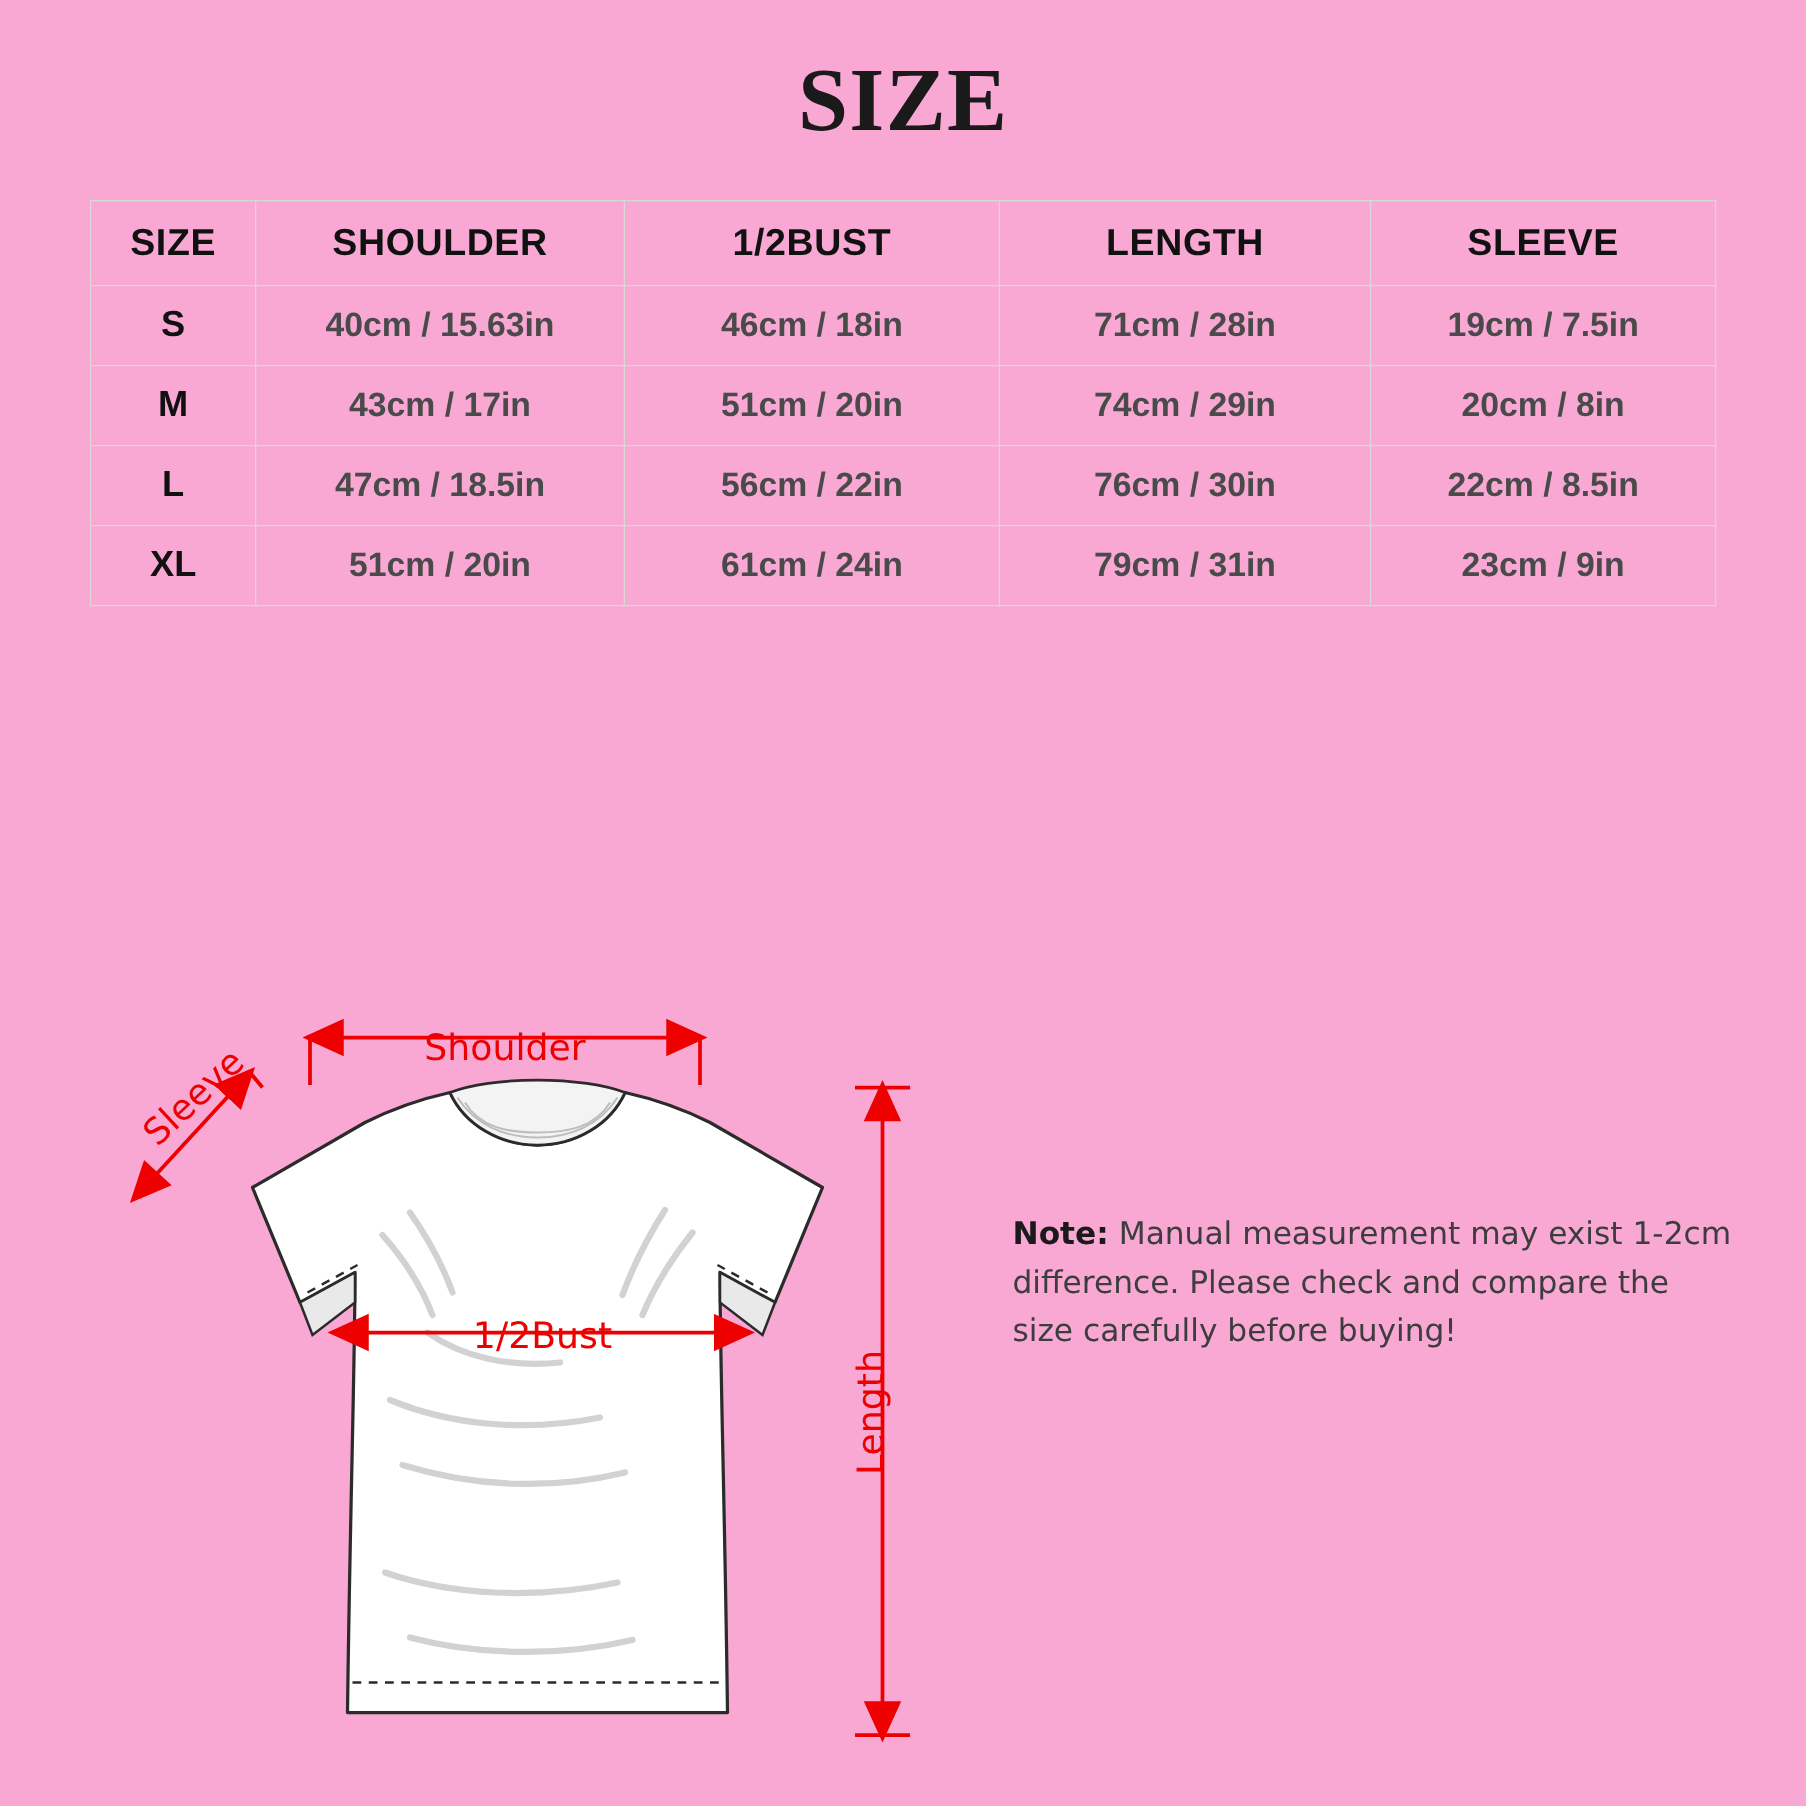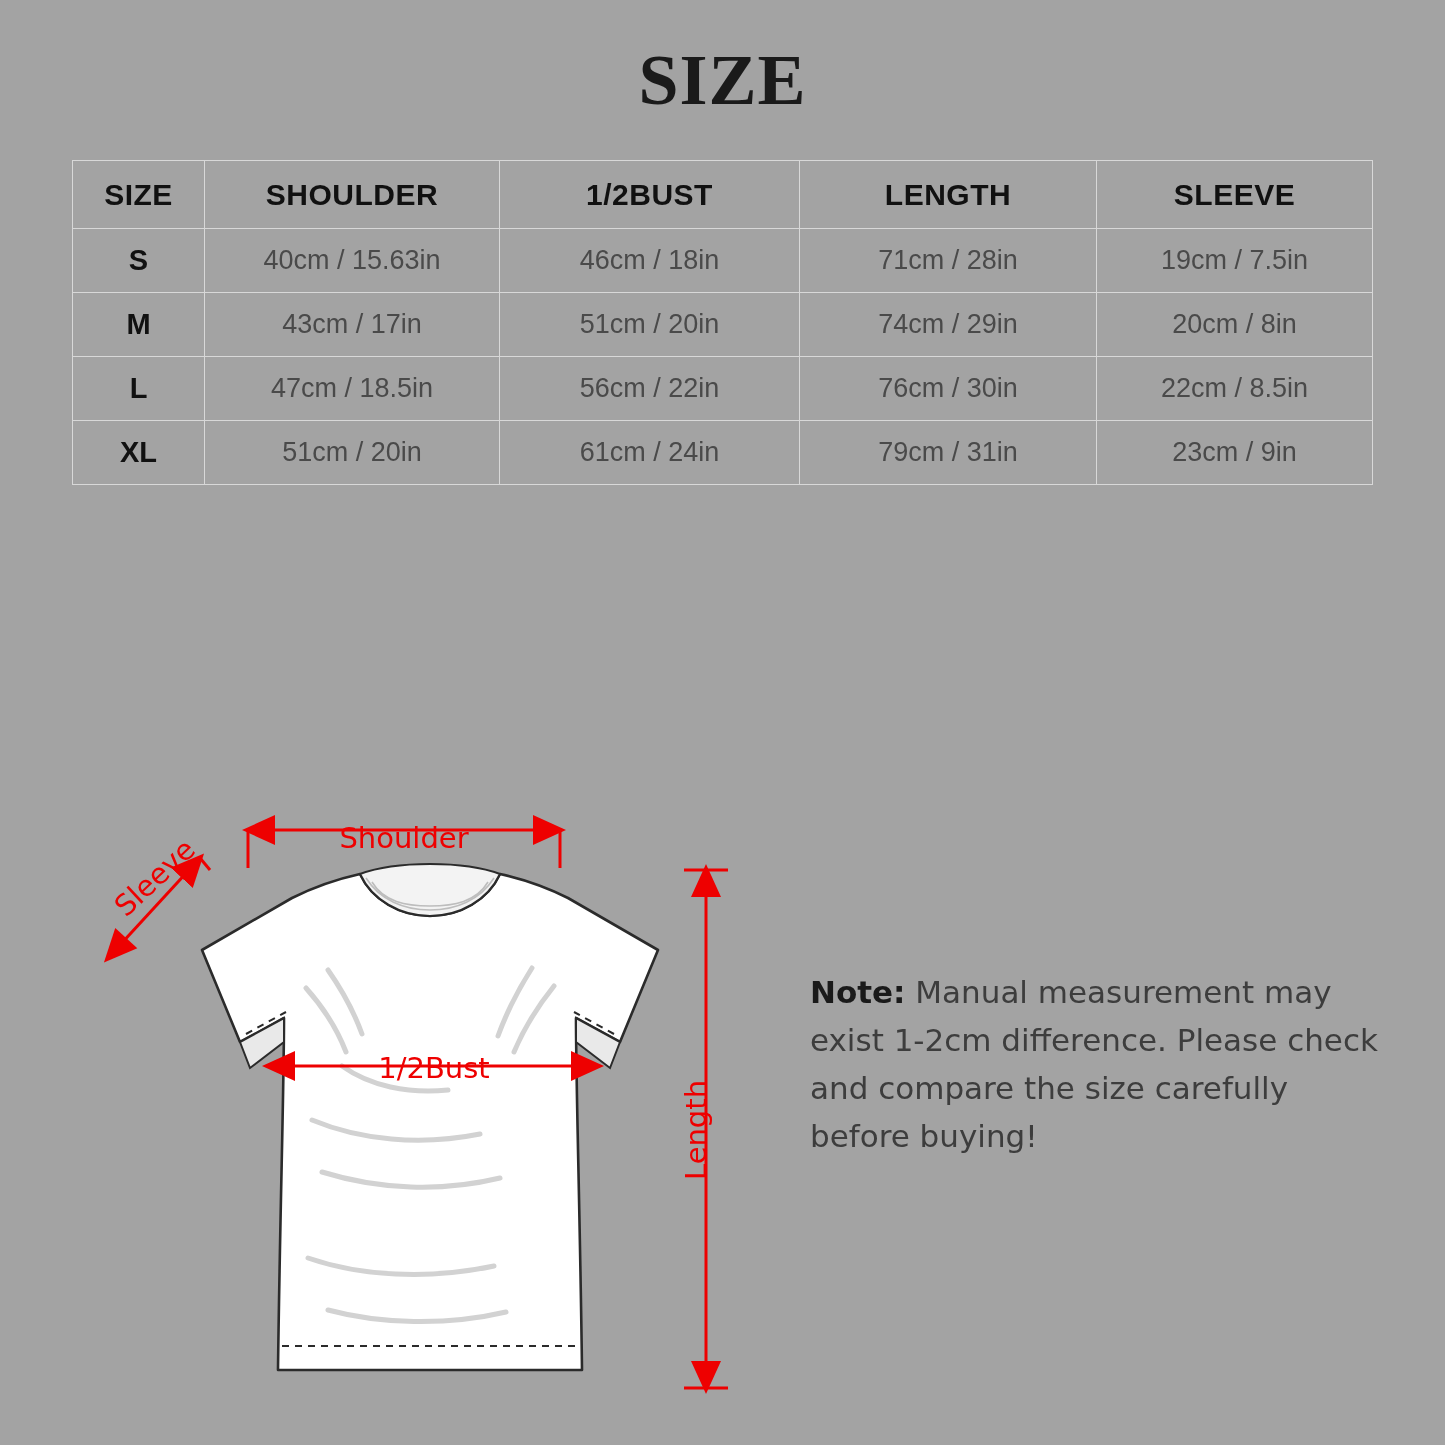--- a/index.html
+++ b/index.html
@@ -8,21 +8,21 @@
     padding: 0;
     width: 1445px;
     height: 1445px;
     background: #ffffff;
     font-family: "Liberation Sans", sans-serif;
   }
   #page {
     position: relative;
     width: 1445px;
     height: 1445px;
-    background: #a3a3a3;
+    background: #f9a8d4;
     overflow: hidden;
   }
 
   
   .title {
     position: absolute;
     top: 44px;
     left: 0;
     width: 1445px;
     text-align: center;
@@ -57,21 +57,21 @@
     letter-spacing: 0.5px;
   }
   .size-table tbody tr { height: 64px; }
   .size-table tbody td.sz {
     font-size: 29px;
     font-weight: 700;
     color: #111111;
   }
   .size-table tbody td.val {
     font-size: 27px;
-    font-weight: 400;
+    font-weight: 700;
     color: #4a4a4a;
   }
   col.c0 { width: 132px; }
   col.c1 { width: 295px; }
   col.c2 { width: 300px; }
   col.c3 { width: 297px; }
   col.c4 { width: 276px; }
 
   
   .illo {
@@ -82,21 +82,21 @@
     height: 620px;
   }
   .illo svg { display: block; }
 
   
   .note {
     position: absolute;
     top: 968px;
     left: 810px;
     width: 580px;
-    font-size: 31px;
+    font-size: 25px;
     line-height: 1.55;
     color: #3d3d3d;
     font-family: "DejaVu Sans", sans-serif;
   }
   .note b { color: #1a1a1a; font-weight: 700; }
 
   .label-red {
     fill: #ee0000;
     font-family: "DejaVu Sans", sans-serif;
     font-size: 29px;

